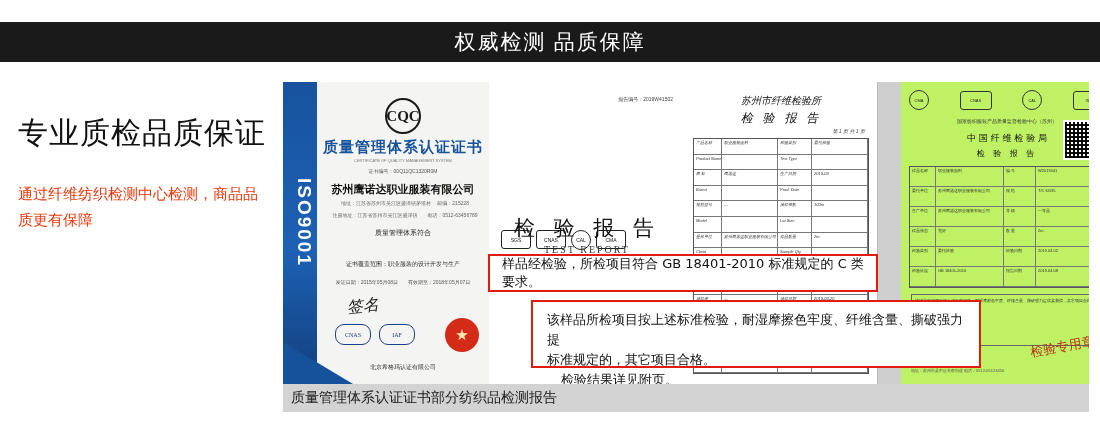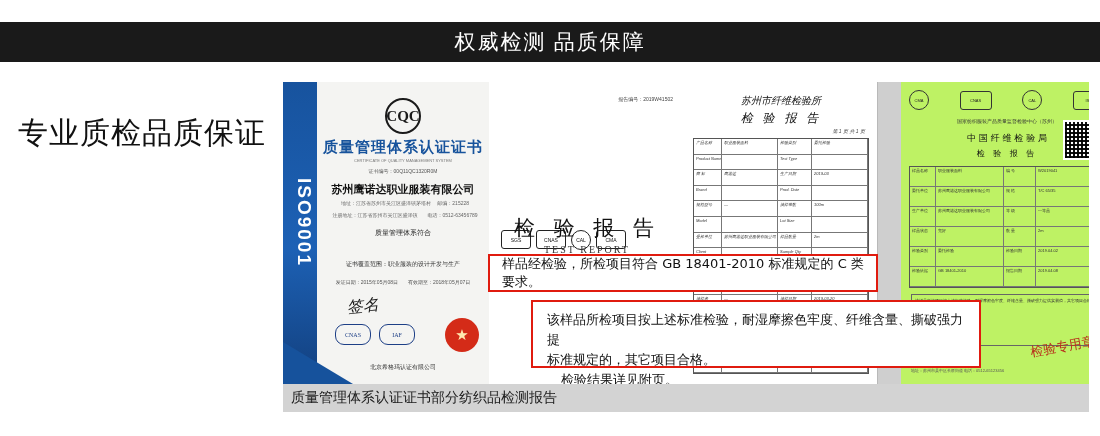--- a/index.html
+++ b/index.html
@@ -383,20 +383,21 @@
 <body>
 
 <div class="page">
 
   <div class="banner">
     <div class="banner-title">权威检测  品质保障</div>
   </div>
 
   <div class="left-col">
     <div class="left-heading">专业质检品质保证</div>
+    <div class="left-sub">通过纤维纺织检测中心检测，商品品质更有保障</div>
   </div>
 
   <div class="cert-wrap">
 
     <div class="cert cert-1">
       <div class="c1-blue-bar">
         <div class="c1-iso">ISO9001</div>
       </div>
       <div class="c1-corner"></div>
       <div class="c1-body">

